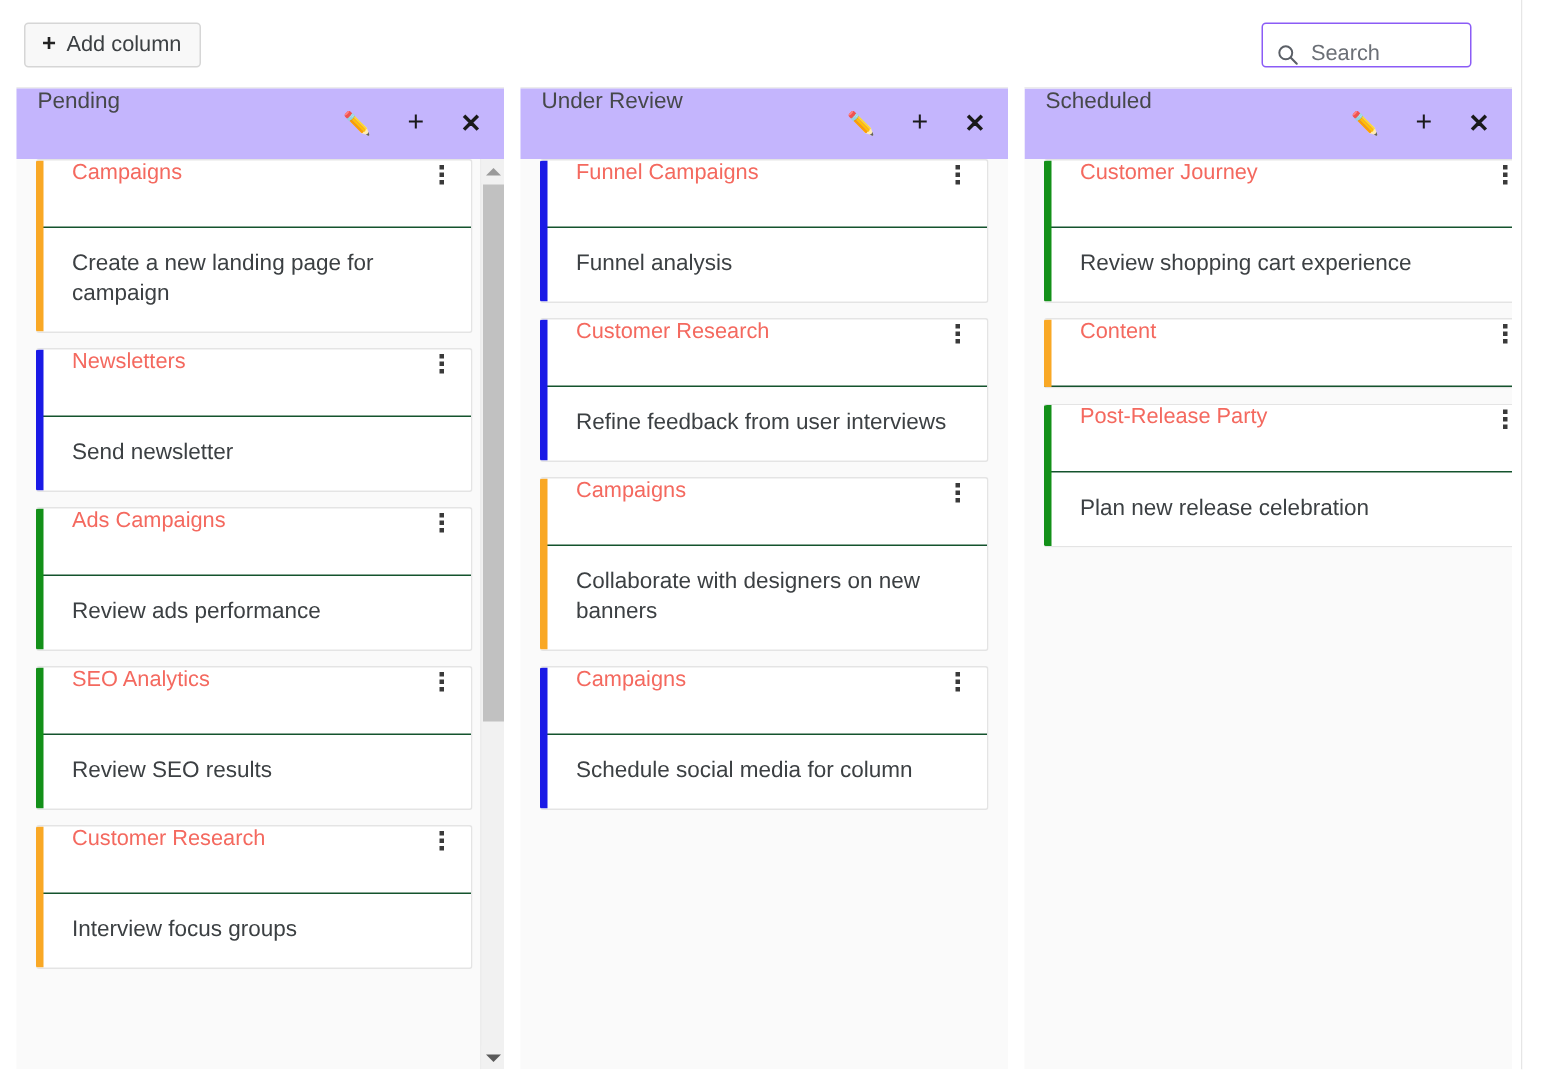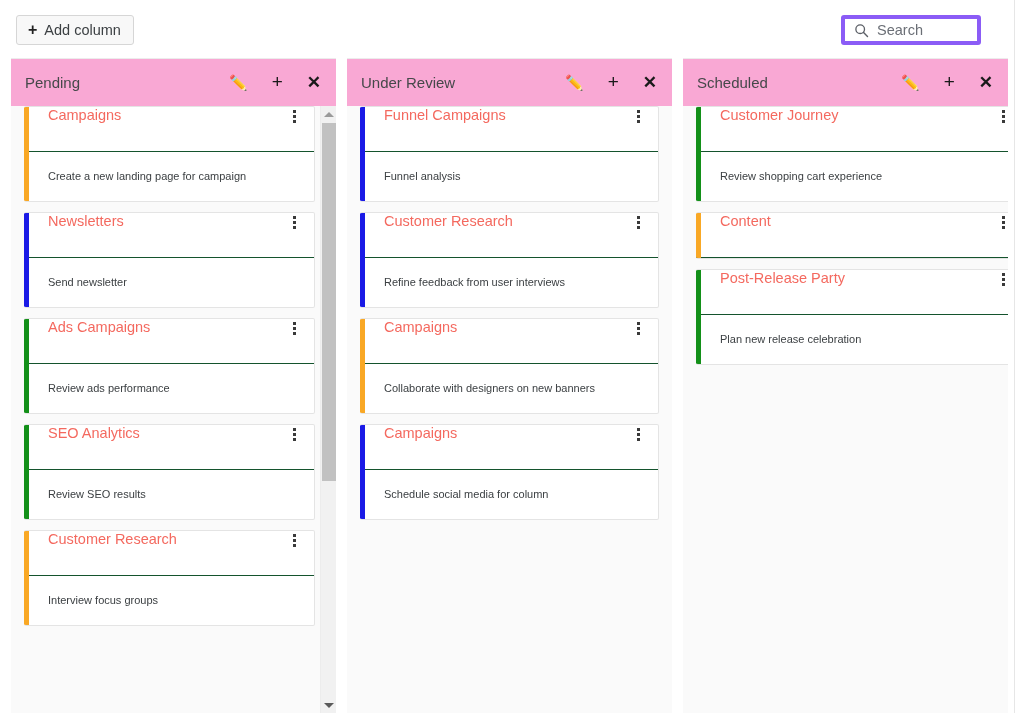--- a/index.html
+++ b/index.html
@@ -56,24 +56,24 @@
     margin-top: -1px;
   }
 
   .search-box {
     position: absolute;
     right: 33px;
     top: 15px;
     width: 140px;
     height: 30px;
     background: #ffffff;
-    border: 4px solid #8b5cf6;
+    border: 1px solid #8b5cf6;
     border-radius: 3px;
     display: flex;
-    align-items: center;
+    align-items: flex-end;
     padding-left: 9px;
     gap: 8px;
   }
   .search-box svg { flex: 0 0 auto; display: block; }
   .search-box input {
     border: none;
     outline: none;
     background: transparent;
     font-family: "Liberation Sans", sans-serif;
     font-size: 14.5px;
@@ -105,23 +105,22 @@
     height: 655px;
     display: flex;
     flex-direction: column;
   }
   .column.clipped { overflow: hidden; }
 
   .column-header {
     height: 47px;
     flex: 0 0 47px;
     display: flex;
-    align-items: center;
     padding: 0 12px 0 14px;
-    background: #f9a8d4;
+    background: #c4b5fd;
   }
   .column-title {
     font-size: 15px;
     color: #46484a;
     flex: 1 1 auto;
     white-space: nowrap;
     overflow: hidden;
   }
   .col-actions {
     display: flex;
@@ -210,21 +209,21 @@
   .kebab i {
     display: block;
     width: 3px;
     height: 3px;
     background: #3a3a3a;
     border-radius: 0;
   }
 
   .card-body {
     padding: 14px 18px 15px 24px;
-    font-size: 11px;
+    font-size: 15px;
     line-height: 20px;
     color: #3c4043;
   }
 
   
   .right-divider {
     position: absolute;
     left: 1014px;
     top: 0;
     width: 1px;

